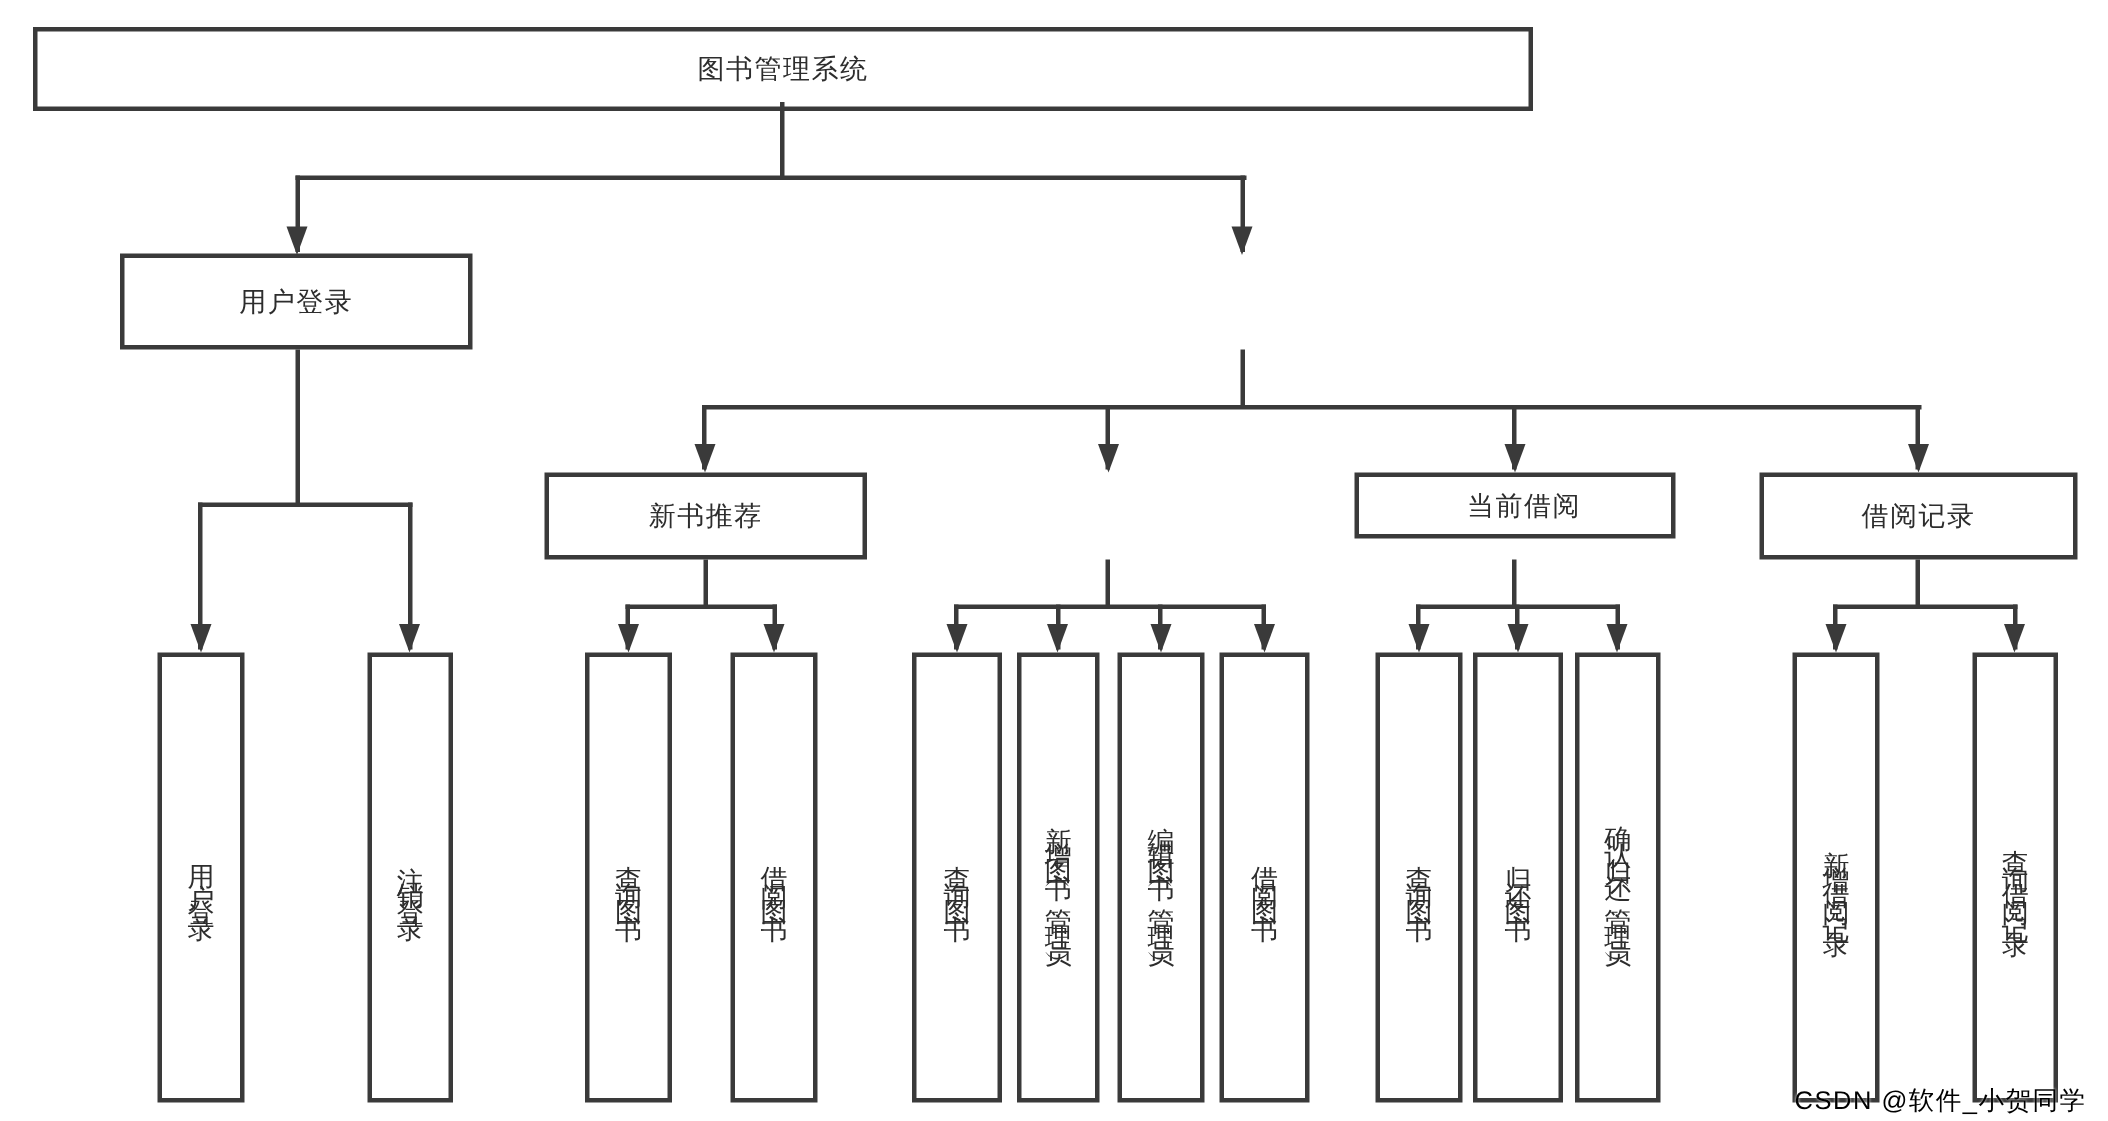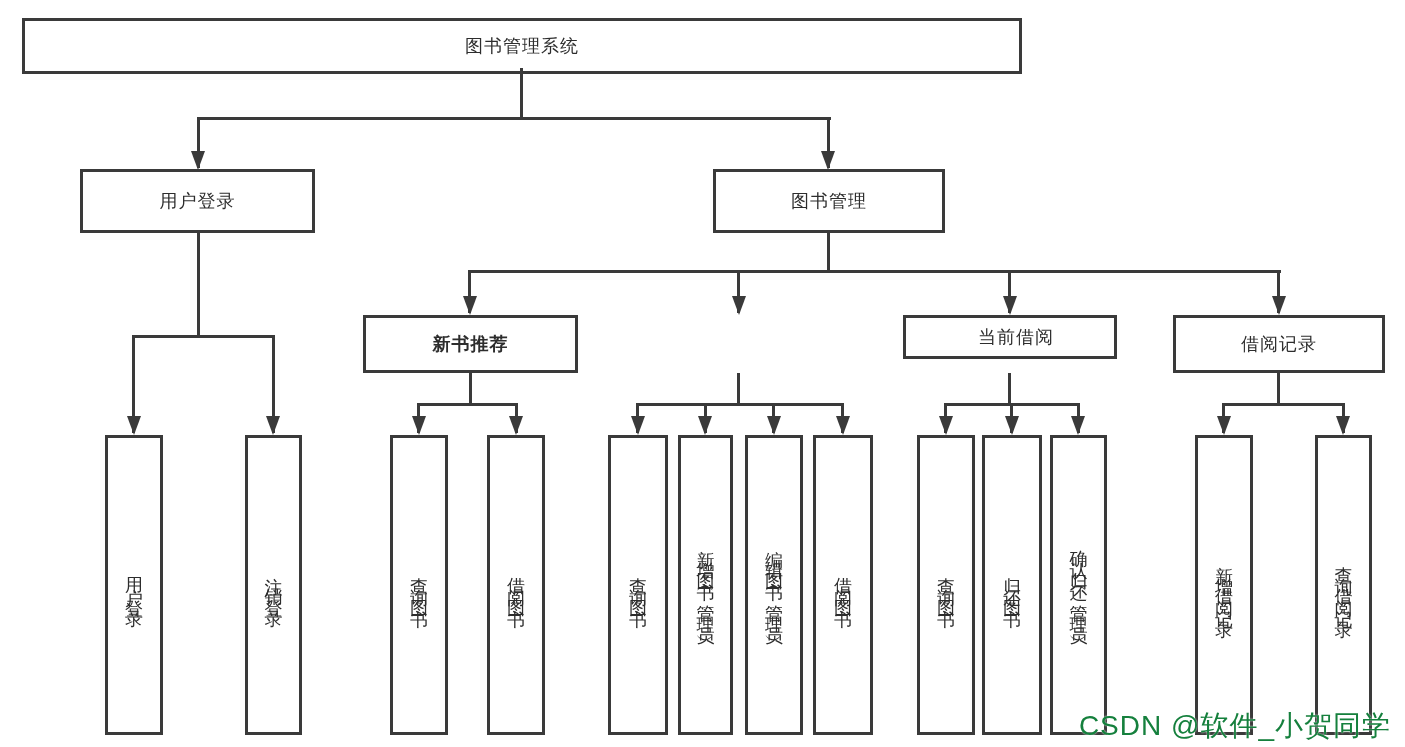--- a/index.html
+++ b/index.html
@@ -50,43 +50,40 @@
   i.ah{
     position:absolute;display:block;
     width:0;height:0;
     border-left:7px solid transparent;
     border-right:7px solid transparent;
     border-top:19px solid var(--line);
   }
   #watermark{
     position:absolute;
     right:14px;bottom:2px;
-    font-size:28px;
-    color:#15803d;
+    font-size:17px;
+    color:#000000;
     letter-spacing:1px;
     text-shadow:0 0 2px #ffffff;
   }
 </style>
 </head>
 <body>
 
 <div id="stage">
 
   <div class="box" style="left:22px;top:18px;width:1000px;height:56px;">
     <span>图书管理系统</span>
   </div>
 
   <div class="box" style="left:80px;top:169px;width:235px;height:64px;">
     <span>用户登录</span>
   </div>
-  <div class="box" style="left:713px;top:169px;width:232px;height:64px;">
-    <span>图书管理</span>
-  </div>
 
-  <div class="box" style="left:363px;top:315px;width:215px;height:58px;font-weight:bold;">
+  <div class="box" style="left:363px;top:315px;width:215px;height:58px;">
     <span>新书推荐</span>
   </div>
   <div class="box" style="left:903px;top:315px;width:214px;height:44px;padding-left:12px;">
     <span>当前借阅</span>
   </div>
   <div class="box" style="left:1173px;top:315px;width:212px;height:58px;">
     <span>借阅记录</span>
   </div>
 
   <div class="vbox" style="left:105px;top:435px;width:58px;height:300px;">

